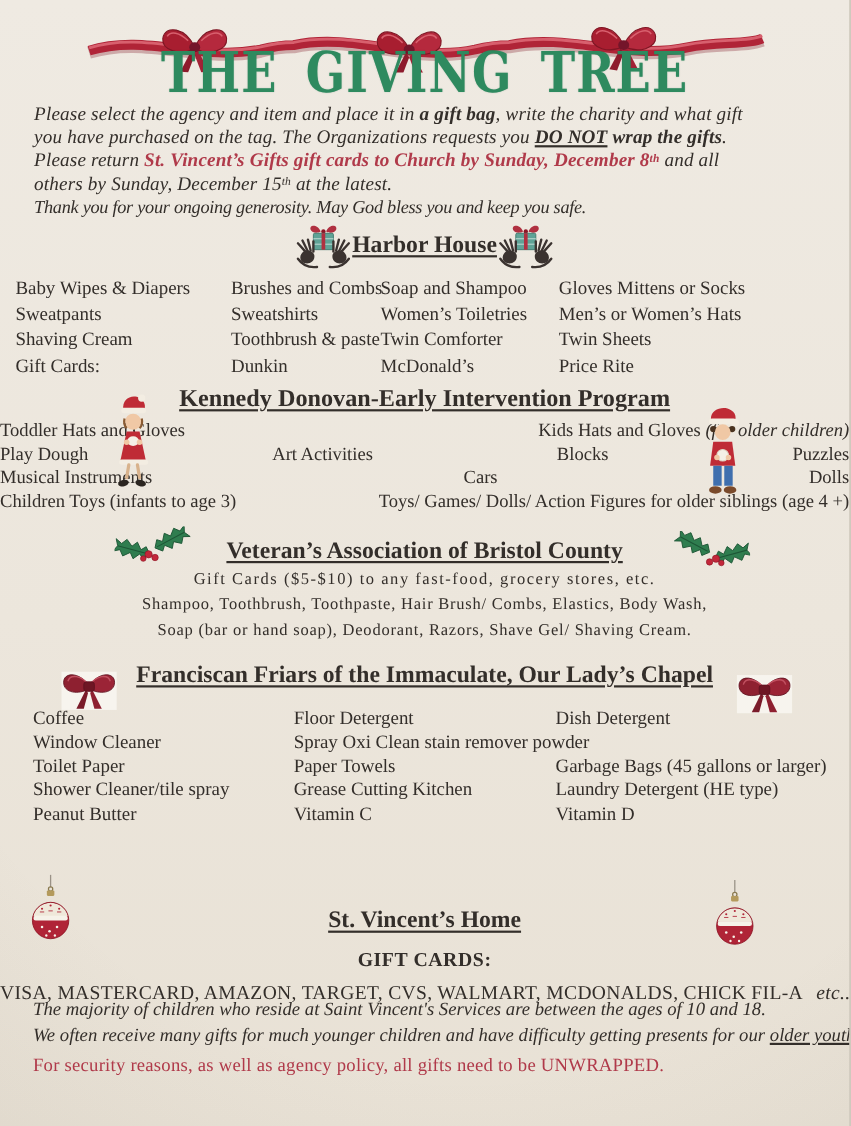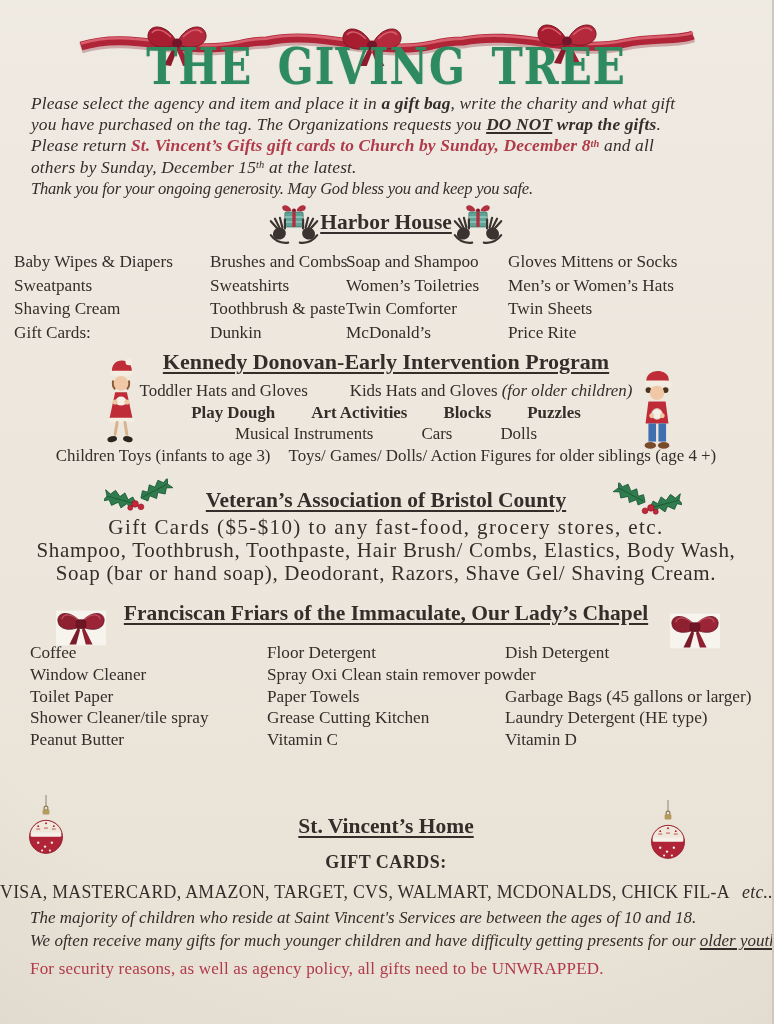--- a/index.html
+++ b/index.html
@@ -39,47 +39,47 @@
   .harbor { position:absolute; top:198px; left:0; right:0; }
   .sec-head { display:flex; justify-content:center; align-items:center; }
   .gift-hands { width:52px; height:48px; }
   .harbor-grid { margin:4px 0 0 14px; display:grid;
                  grid-template-columns:196px 136px 162px auto;
                  font-size:17.2px; line-height:23.5px; white-space:nowrap; }
 
   
   .kennedy { position:absolute; top:349px; left:0; right:0; text-align:center; }
   .kennedy .sec-title { font-size:22px; margin-bottom:5px; }
-  .k-row { display:flex; justify-content:center; font-size:16.9px;
+  .k-row { display:flex; justify-content:space-between; font-size:16.9px;
            line-height:21.5px; white-space:nowrap; }
-  .k-row.r1 { gap:42px; } .k-row.r2 { gap:36px;font-weight:bold; } .k-row.r3 { gap:48px; } .k-row.r4 { gap:18px; }
+  .k-row.r1 { gap:42px; } .k-row.r2 { gap:36px; } .k-row.r3 { gap:48px; } .k-row.r4 { gap:18px; }
   .elf-girl { position:absolute; left:102px; top:8px;  width:40px; height:90px; }
   .elf-boy  { position:absolute; left:636px; top:18px; width:42px; height:90px; }
 
   
   .veterans { position:absolute; top:478px; left:0; right:0; text-align:center; }
   .veterans .sec-title { margin-top:10px; }
-  .v-line { font-size:21px; line-height:23px; letter-spacing:0.7px; white-space:nowrap; }
+  .v-line { font-size:15px; line-height:23px; letter-spacing:0.7px; white-space:nowrap; }
   .v-line.first { margin-top:3px; letter-spacing:1.4px; }
   .holly { width:70px; height:46px; position:absolute; }
   .holly-left  { left:104px; top:0; }
   .holly-right { left:612px; top:4px; transform:scaleX(-1); }
 
   
   .franciscan { position:absolute; top:601px; left:0; right:0; }
   .franciscan .sec-title { }
   .bow { width:54px; height:50px; position:absolute; }
   .bow-left  { left:54px;  top:3px; }
   .bow-right { left:668px; top:6px; }
   .fr-grid { margin:16px 0 0 30px; display:grid; grid-template-columns:237px 238px auto;
              font-size:17.2px; line-height:21.8px; white-space:nowrap; }
 
   
   .stvincent { position:absolute; top:792px; left:0; right:0; text-align:center; }
-  .stvincent .sec-title { margin-top:22px; }
+  .stvincent .sec-title { margin-top:32px; }
   .orn { position:absolute; width:36px; height:72px; }
   .orn-left  { left:28px;  top:3px; }
   .orn-right { left:650px; top:8px; }
   .stv-sub { margin-top:13px; font-weight:bold; font-size:18px; letter-spacing:0.5px; }
   .stv-brands { margin-top:9px; font-size:17.8px; letter-spacing:0.3px; white-space:nowrap; }
   .stv-brands .etc { font-style:italic; margin-left:12px; }
 
   
   .footer { position:absolute; top:906px; left:30px; right:18px; }
   .f-italic { font-style:italic; font-size:17px; line-height:23px; white-space:nowrap; }

